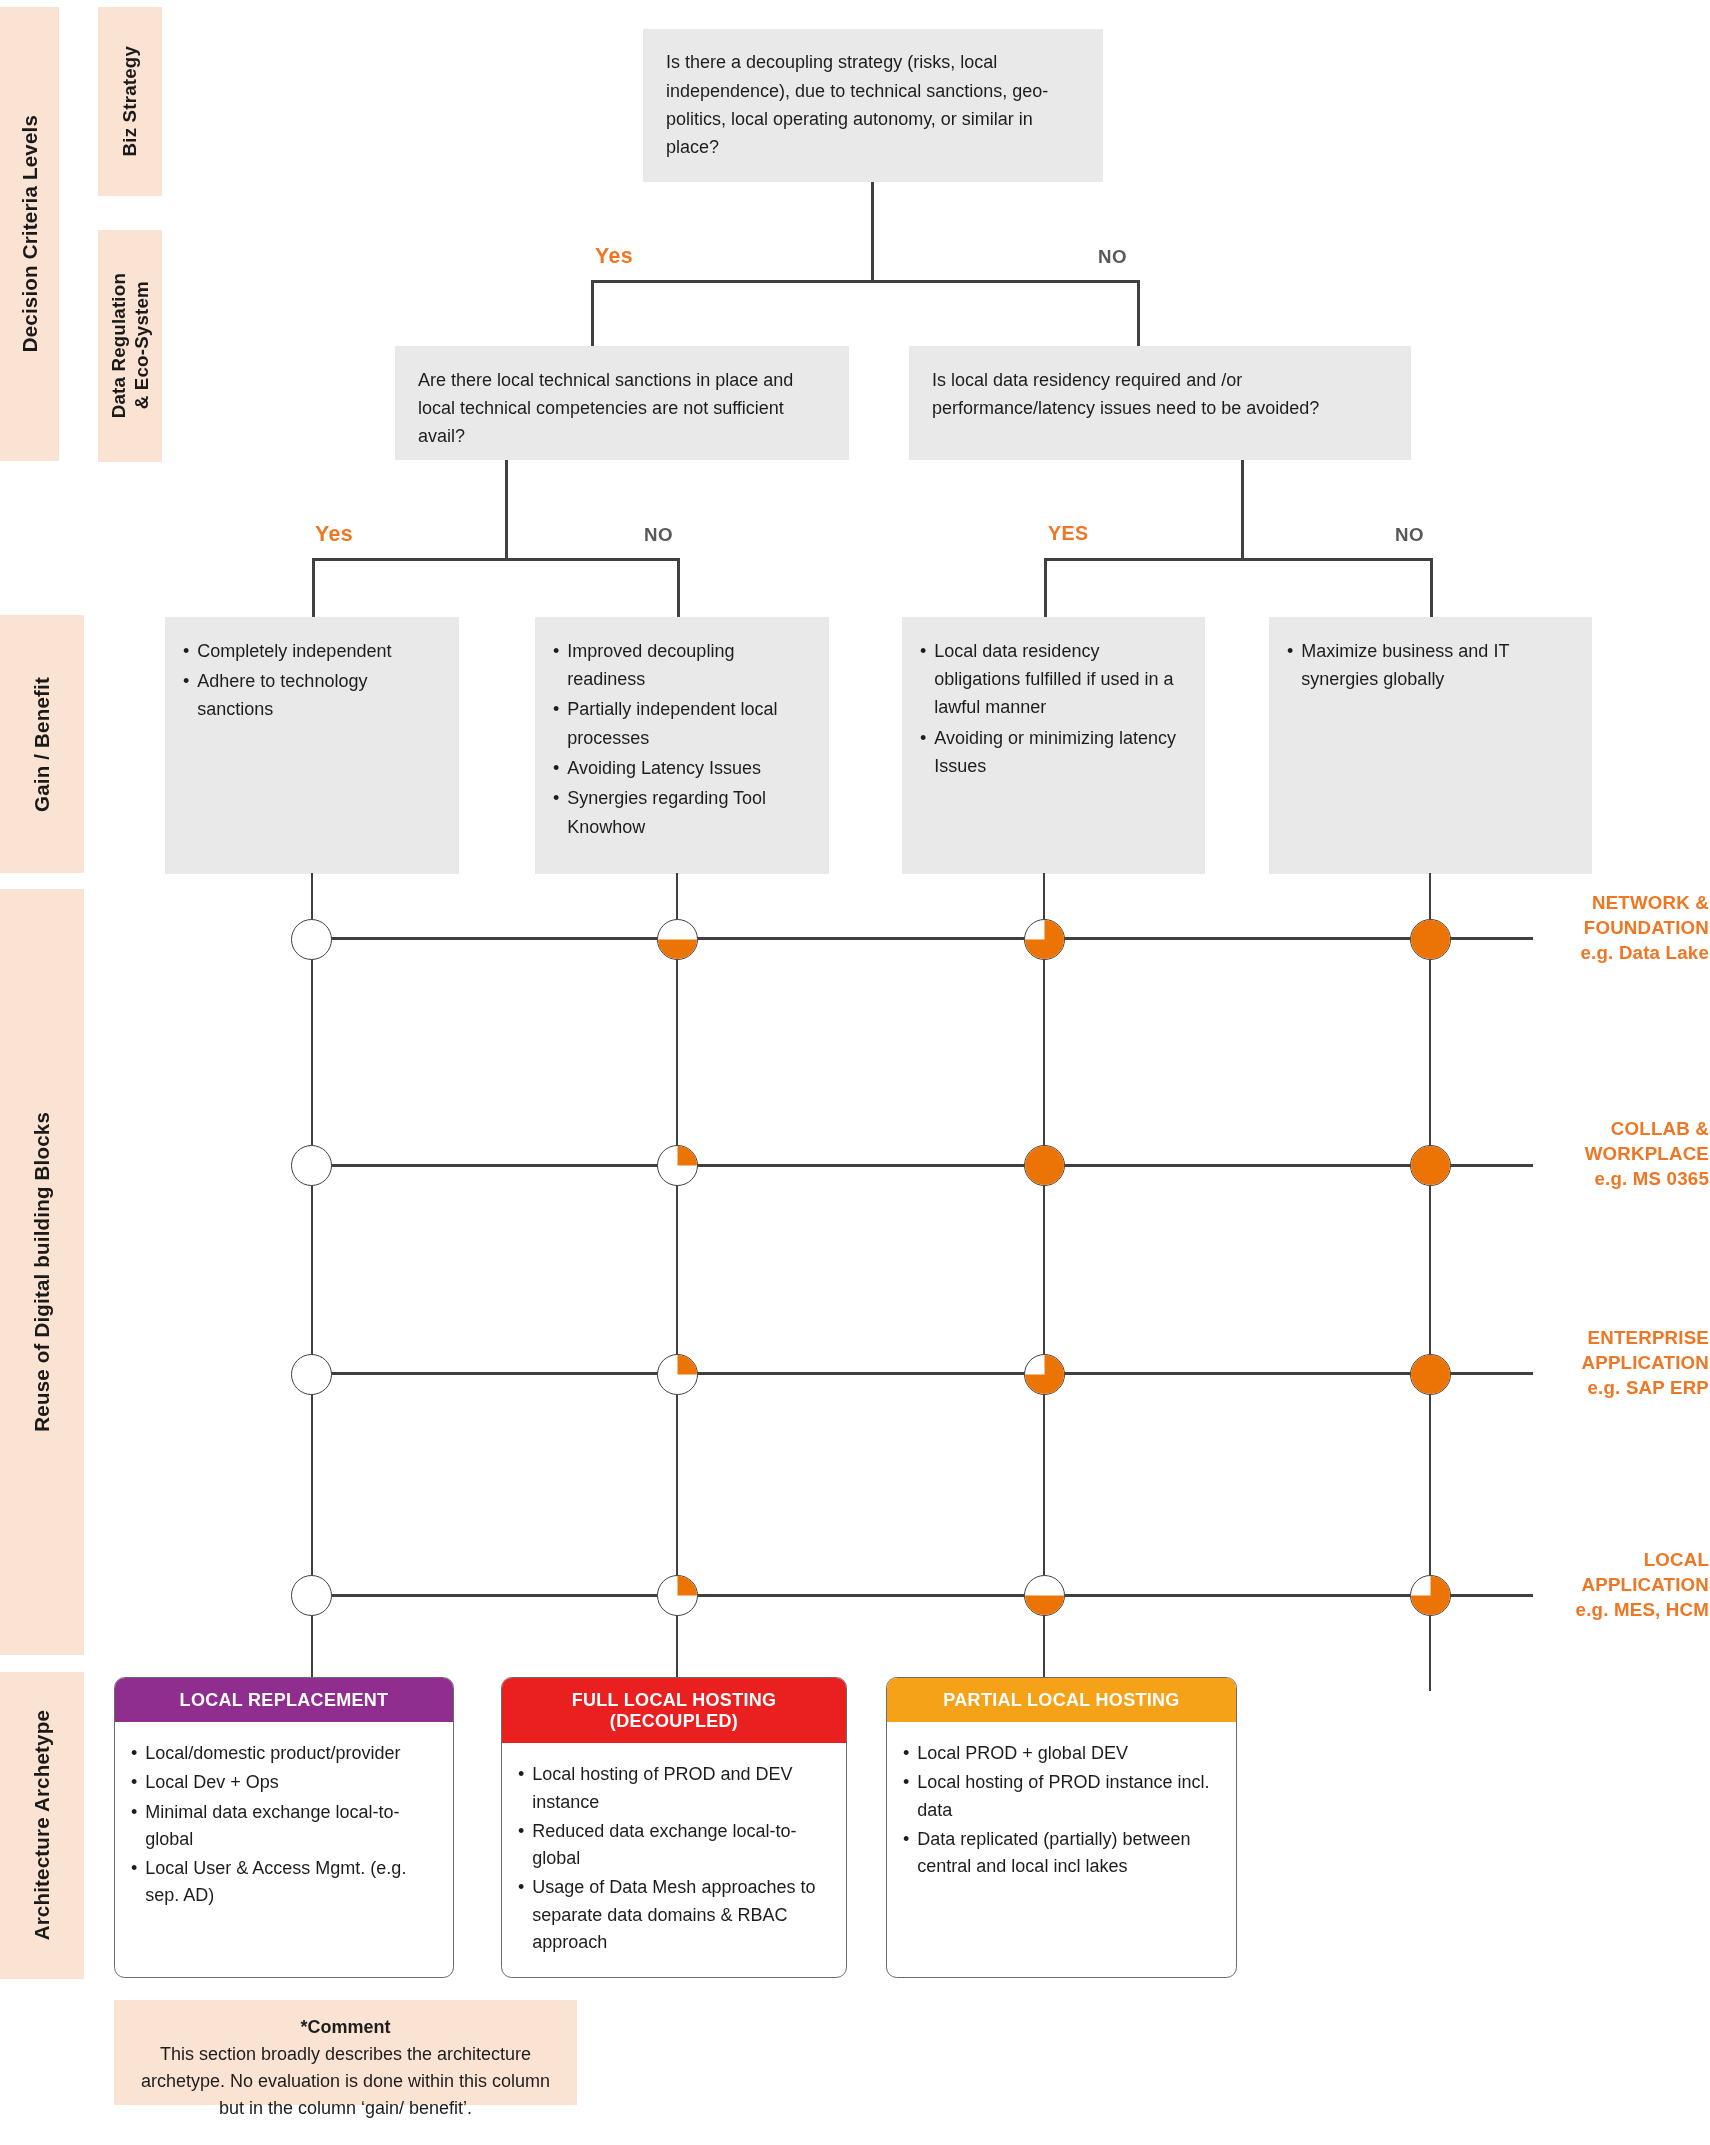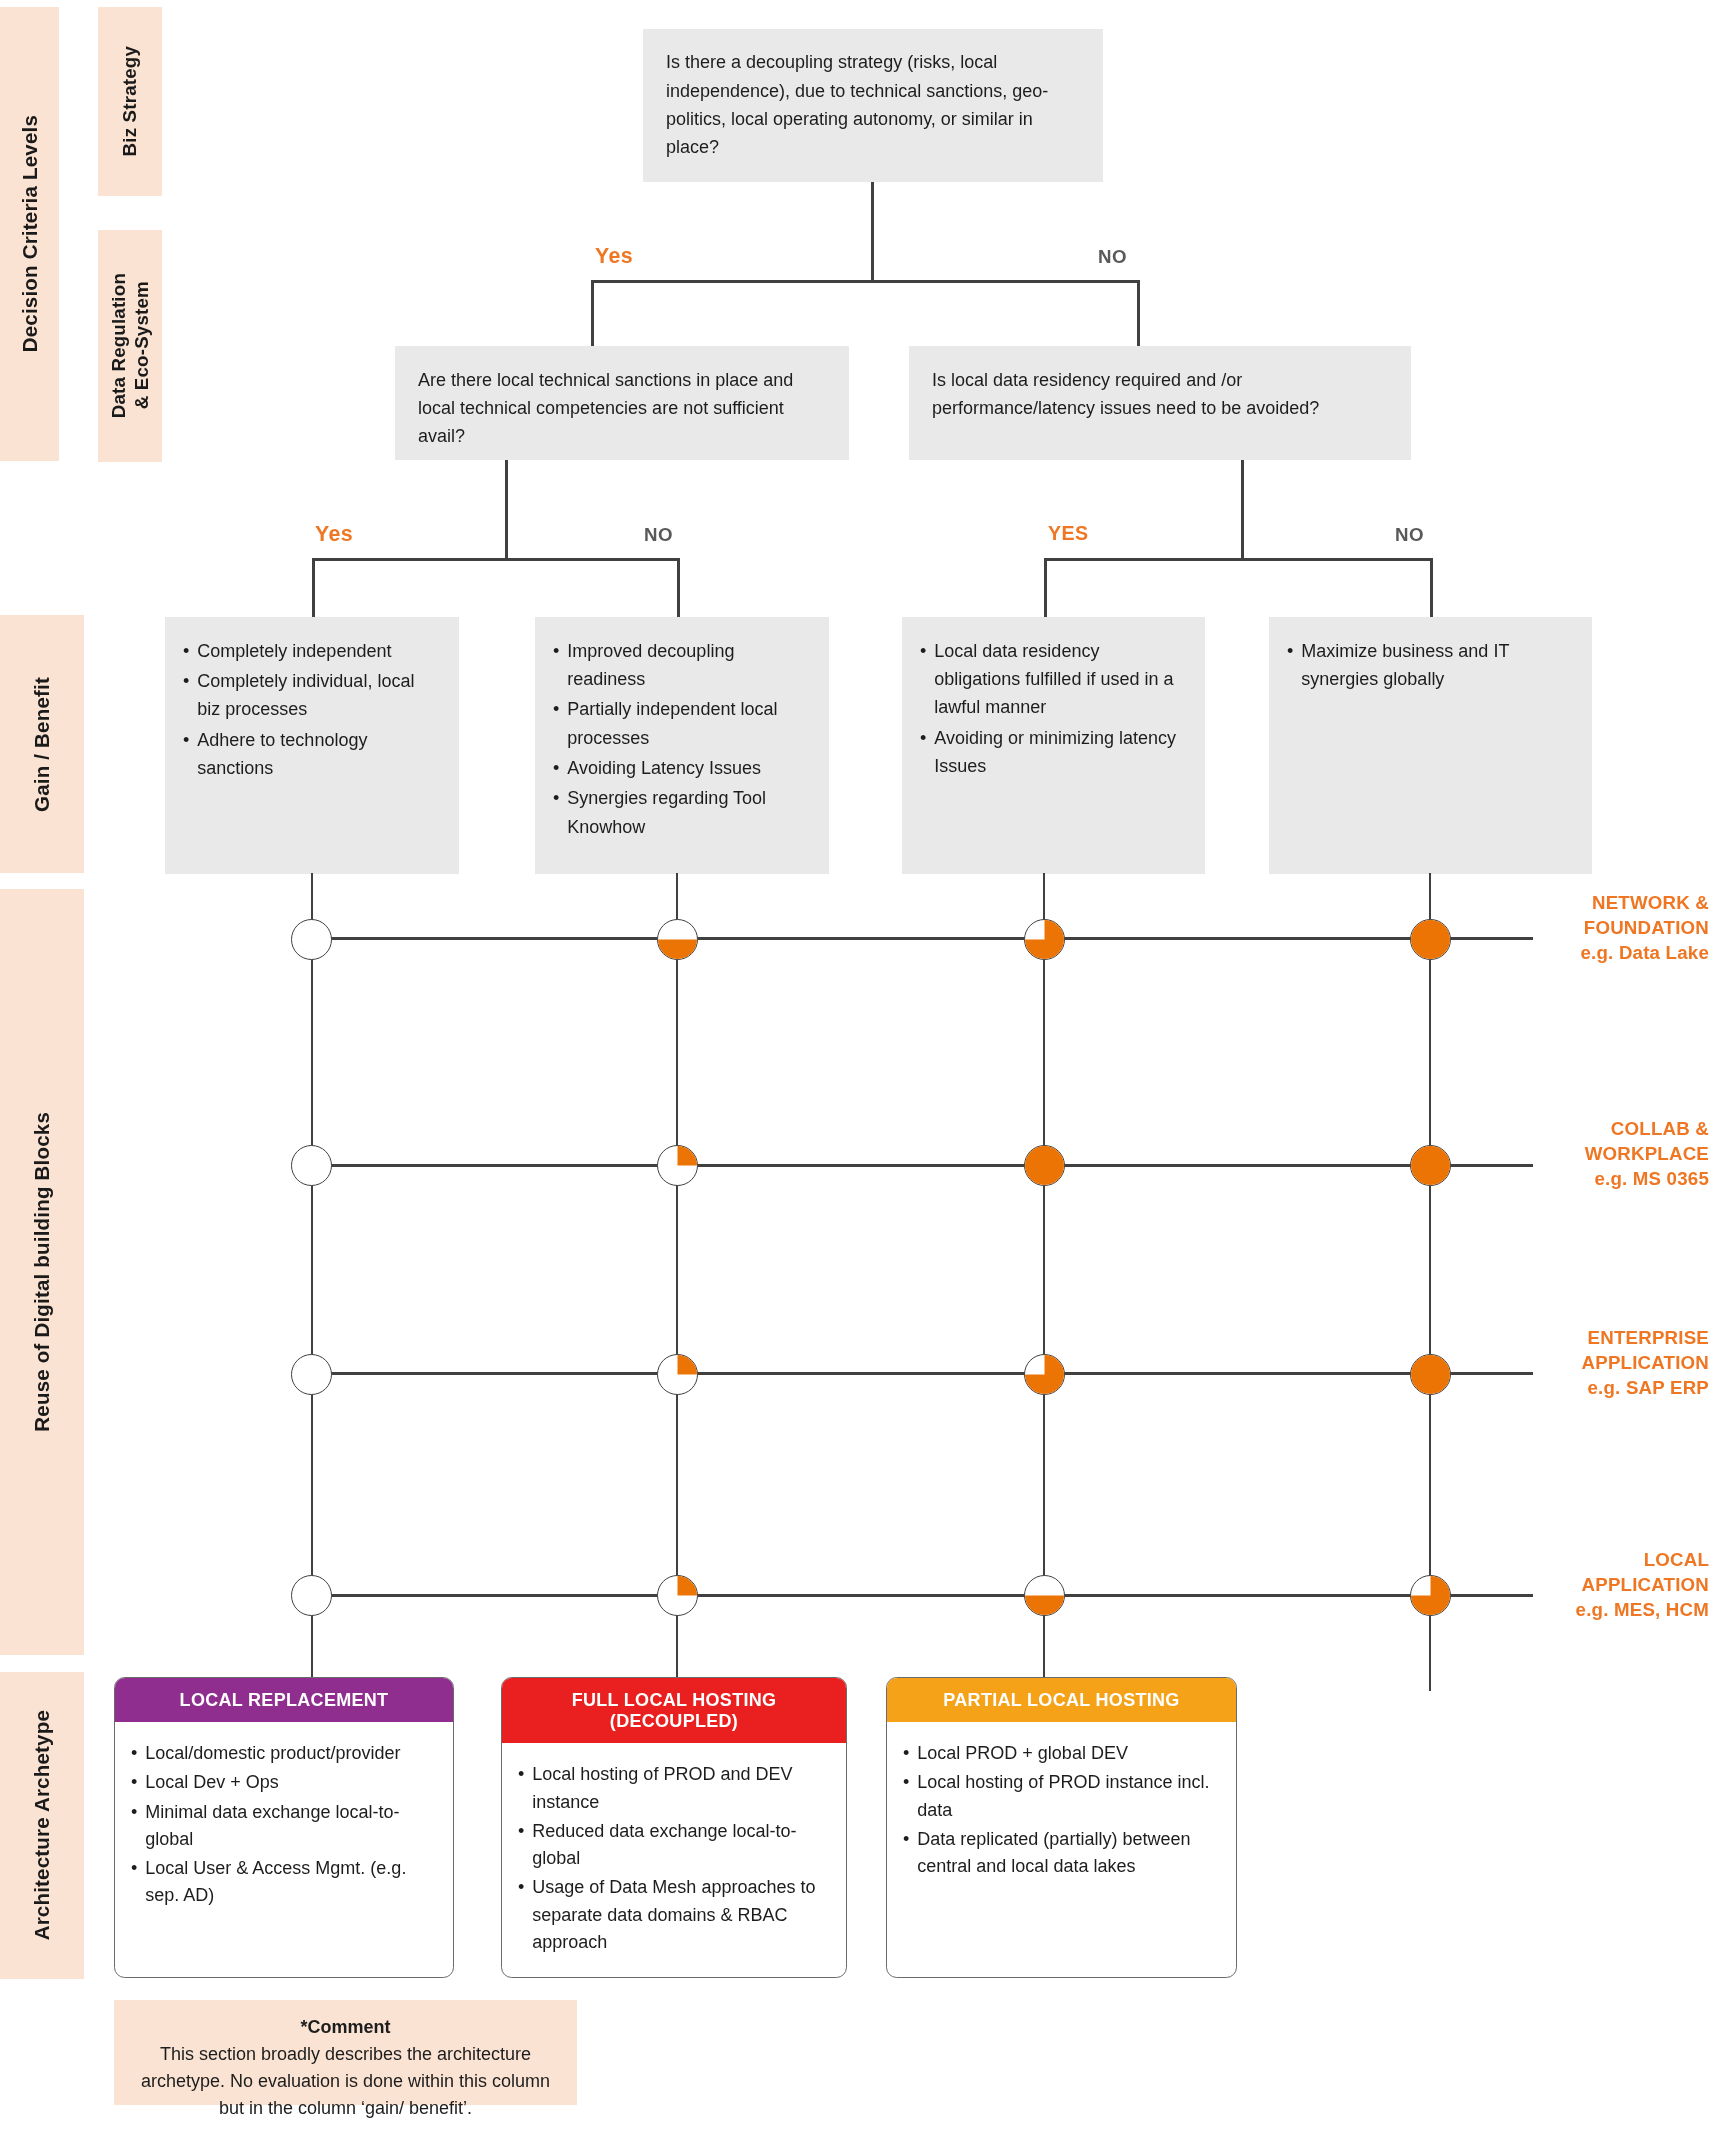--- a/index.html
+++ b/index.html
@@ -210,21 +210,20 @@
   <div class="ln hln" style="left:1044px; top:558px; width:389px;"></div>
   <div class="ln vln" style="left:1044px; top:558px; height:61px;"></div>
   <div class="ln vln" style="left:1430px; top:558px; height:61px;"></div>
 
   <div class="branch-label branch-yes" style="left:1048px; top:522px; font-size:19.6px;">YES</div>
   <div class="branch-label branch-no" style="left:1395px; top:524px; font-size:18.7px;">NO</div>
 
   <div class="benefit" style="left:165px; top:617px; width:294px; height:257px;">
     <ul>
       <li>Completely independent</li>
-      <li>Completely individual, local biz processes</li>
       <li>Adhere to technology sanctions</li>
     </ul>
   </div>
 
   <div class="benefit" style="left:535px; top:617px; width:294px; height:257px;">
     <ul>
       <li>Improved decoupling readiness</li>
       <li>Partially independent local processes</li>
       <li>Avoiding Latency Issues</li>
       <li>Synergies regarding Tool Knowhow</li>
@@ -353,21 +352,21 @@
   </div>
 
   <div class="arch-card" style="left:886px; top:1677px; width:351px; height:301px;">
     <div class="arch-head" style="background:#f5a218;">
       <span>PARTIAL LOCAL HOSTING</span>
     </div>
     <div class="arch-body">
       <ul>
         <li>Local PROD + global DEV</li>
         <li>Local hosting of PROD instance incl. data</li>
-        <li>Data replicated (partially) between central and local data lakes</li>
+        <li>Data replicated (partially) between central and local incl lakes</li>
       </ul>
     </div>
   </div>
 
 
   <div class="comment" style="left:114px; top:2000px; width:463px; height:105px;text-align:center;">
     <span class="c-title">*Comment</span>
     <span>This section broadly describes the architecture archetype. No evaluation is done within this column but in the column ‘gain/ benefit’.</span>
   </div>
 

